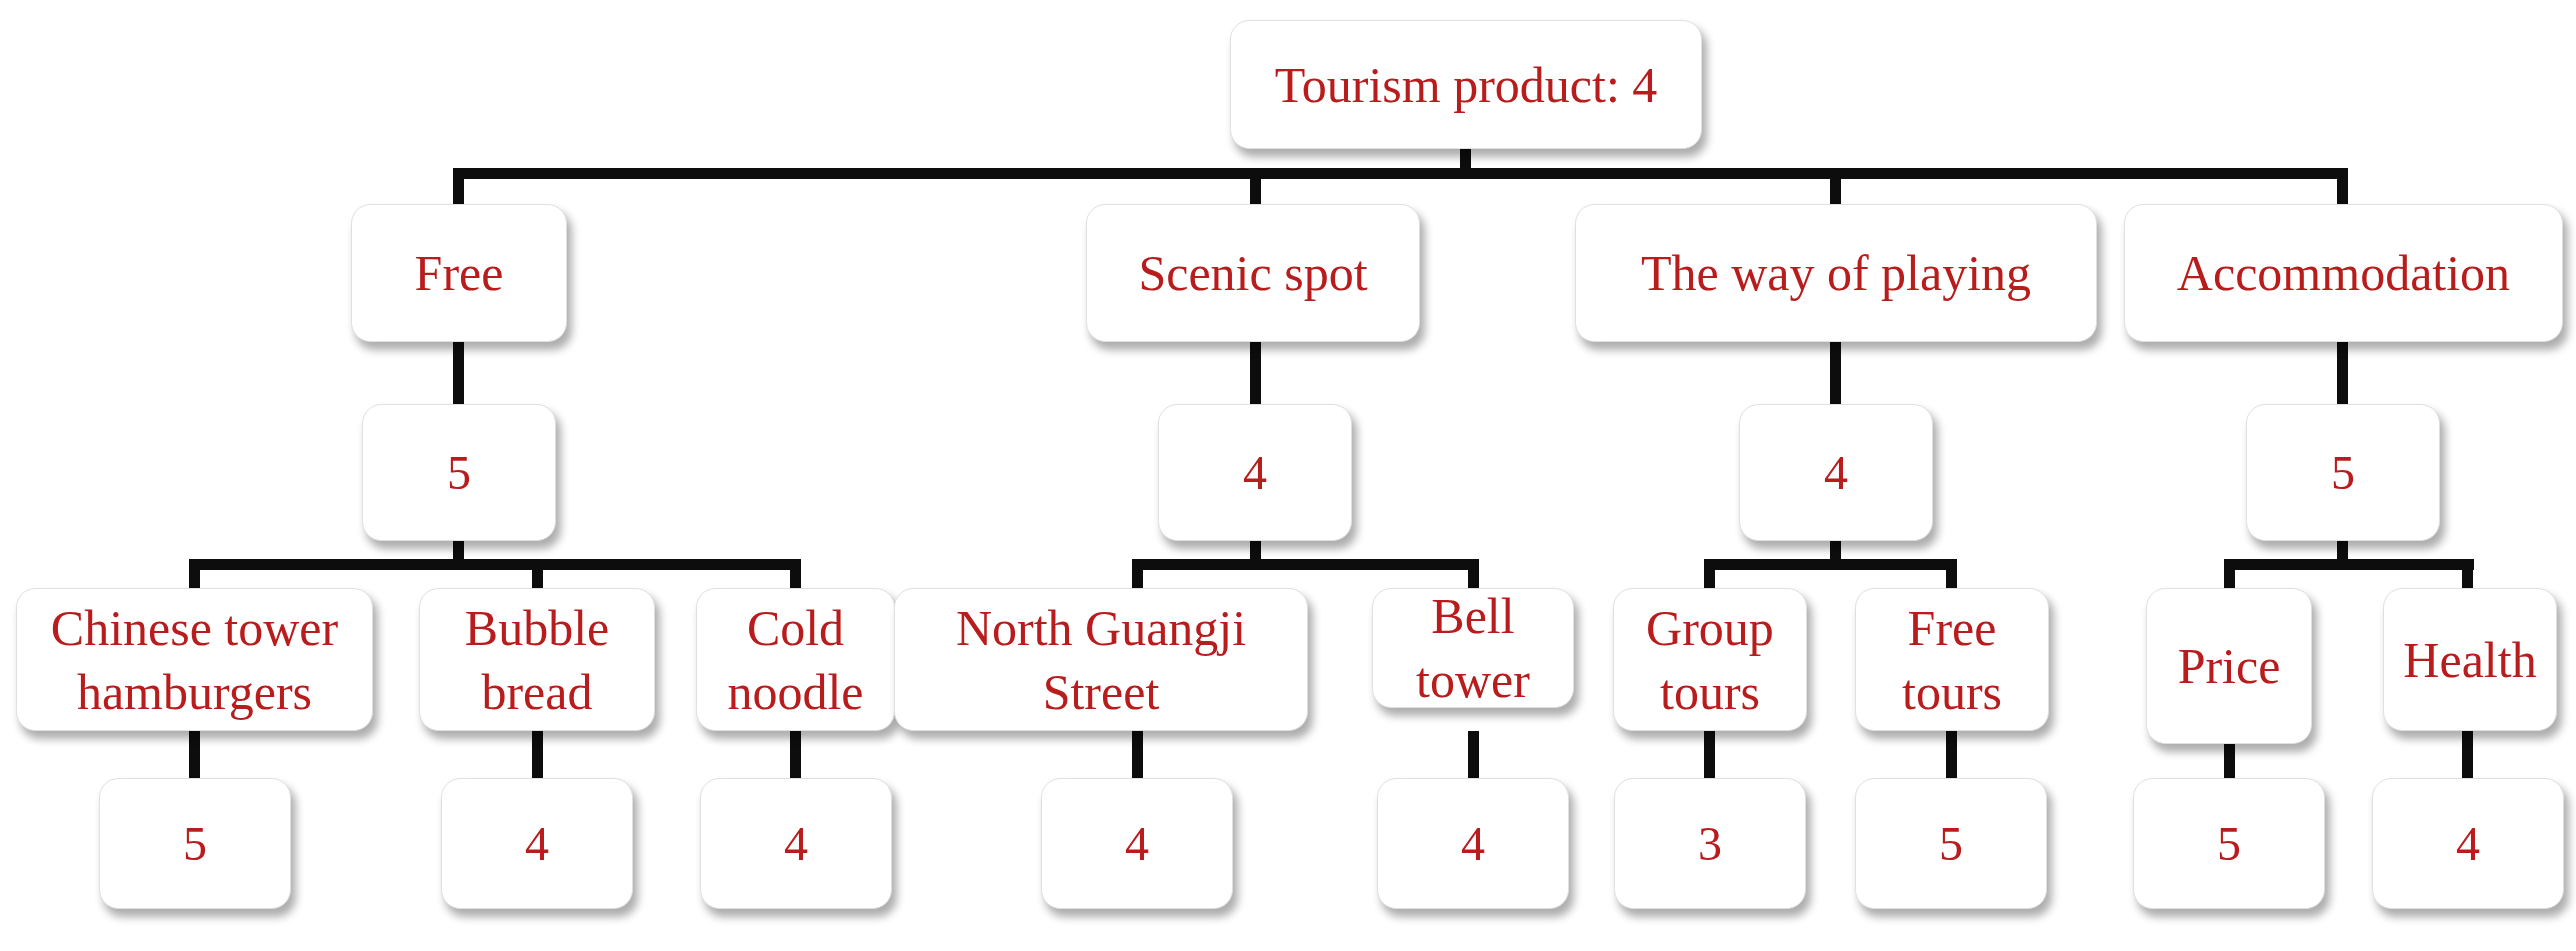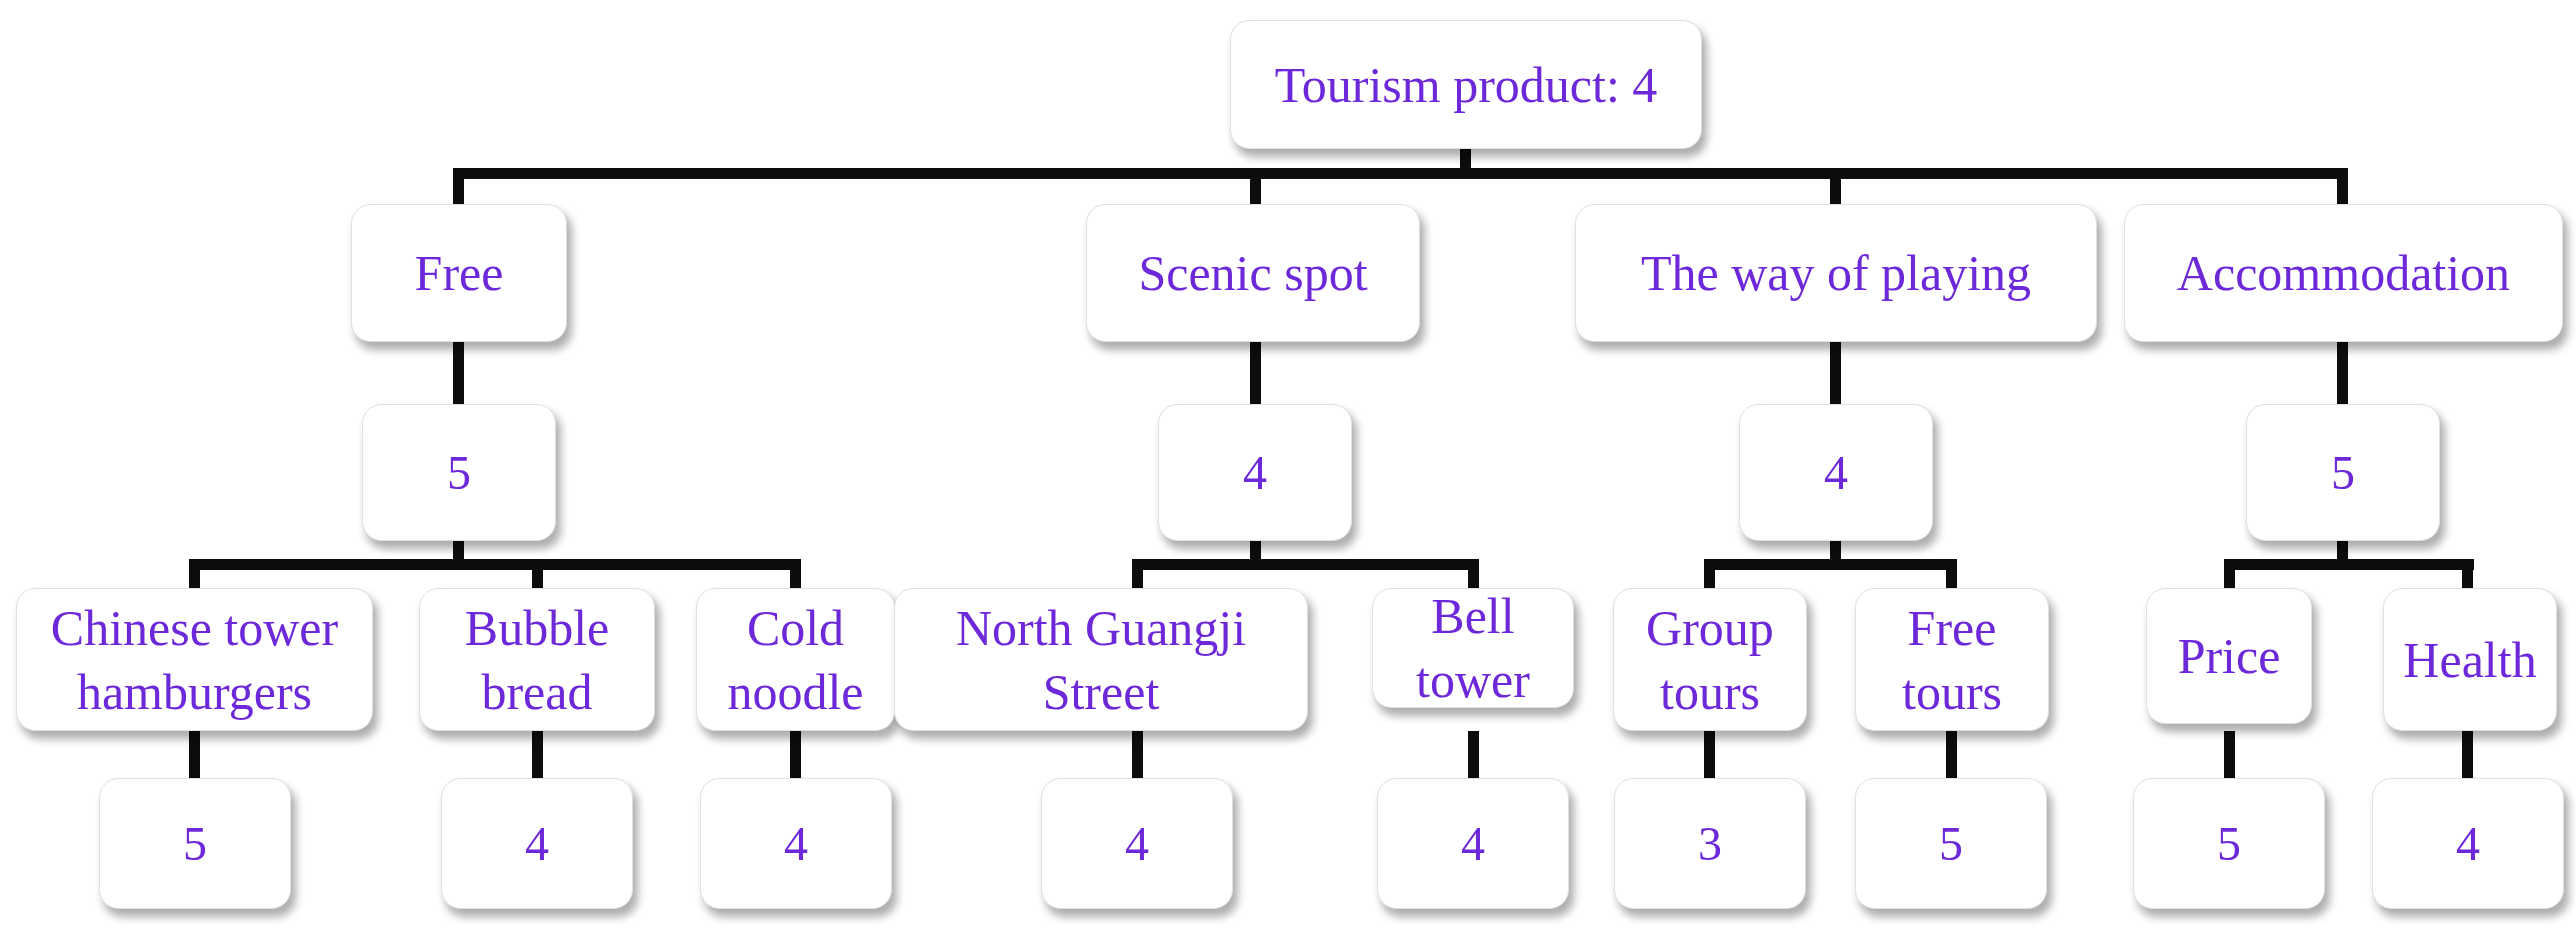--- a/index.html
+++ b/index.html
@@ -4,21 +4,21 @@
 <title>Tourism product hierarchy</title>
 <style>
   html, body { margin: 0; padding: 0; background: #ffffff; }
   .canvas {
     position: relative;
     width: 2576px;
     height: 952px;
     background: #ffffff;
     overflow: hidden;
     font-family: "Liberation Serif", "DejaVu Serif", serif;
-    color: #6d28d9;
+    color: #b91c1c;
   }
   .line {
     position: absolute;
     background: #0d0d0d;
     z-index: 1;
   }
   .box {
     position: absolute;
     background: #ffffff;
     border: 1.6px solid #e0e0e0;
@@ -94,21 +94,21 @@
   <div class="box scr" style="left:1739px;top:404px;width:194px;height:137px">4</div>
   <div class="box scr" style="left:2246px;top:404px;width:194px;height:137px">5</div>
 
   <div class="box lbl" style="left:16px;top:588px;width:357px;height:143px">Chinese tower hamburgers</div>
   <div class="box lbl" style="left:419px;top:588px;width:236px;height:143px">Bubble bread</div>
   <div class="box lbl" style="left:696px;top:588px;width:199px;height:143px">Cold noodle</div>
   <div class="box lbl" style="left:894px;top:588px;width:414px;height:143px">North Guangji Street</div>
   <div class="box lbl" style="left:1372px;top:588px;width:202px;height:120px">Bell tower</div>
   <div class="box lbl" style="left:1613px;top:588px;width:194px;height:143px">Group tours</div>
   <div class="box lbl" style="left:1855px;top:588px;width:194px;height:143px">Free tours</div>
-  <div class="box lbl" style="left:2146px;top:588px;width:166px;height:136px">Price</div>
+  <div class="box lbl" style="left:2146px;top:588px;width:166px;height:156px">Price</div>
   <div class="box lbl" style="left:2383px;top:588px;width:174px;height:143px">Health</div>
 
   <div class="box scr" style="left:99px;top:778px;width:192px;height:131px">5</div>
   <div class="box scr" style="left:441px;top:778px;width:192px;height:131px">4</div>
   <div class="box scr" style="left:700px;top:778px;width:192px;height:131px">4</div>
   <div class="box scr" style="left:1041px;top:778px;width:192px;height:131px">4</div>
   <div class="box scr" style="left:1377px;top:778px;width:192px;height:131px">4</div>
   <div class="box scr" style="left:1614px;top:778px;width:192px;height:131px">3</div>
   <div class="box scr" style="left:1855px;top:778px;width:192px;height:131px">5</div>
   <div class="box scr" style="left:2133px;top:778px;width:192px;height:131px">5</div>

